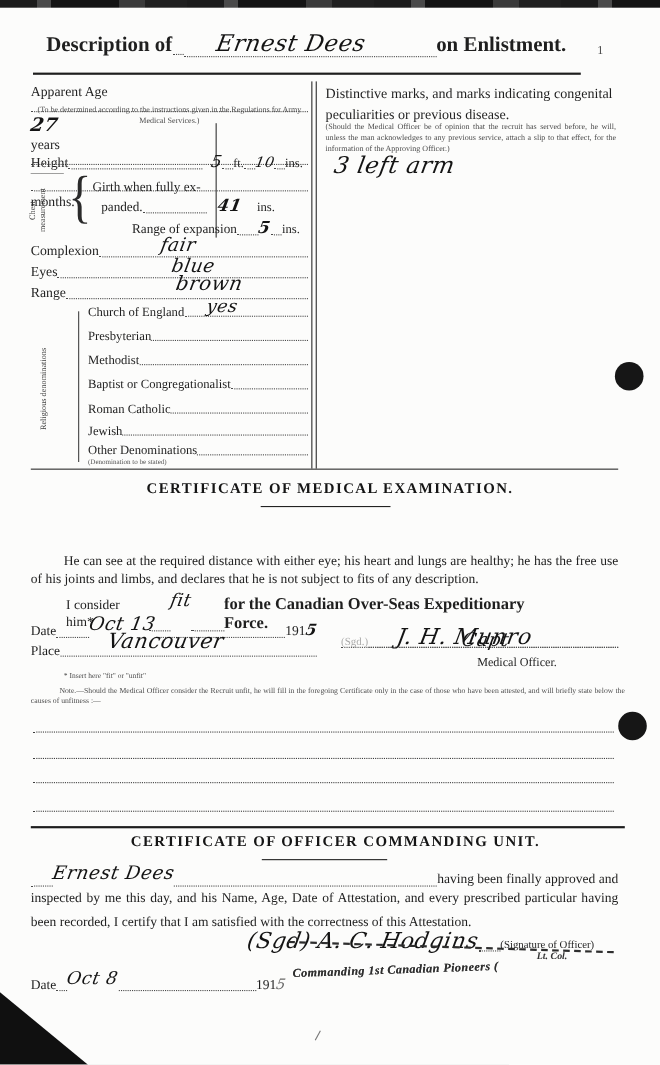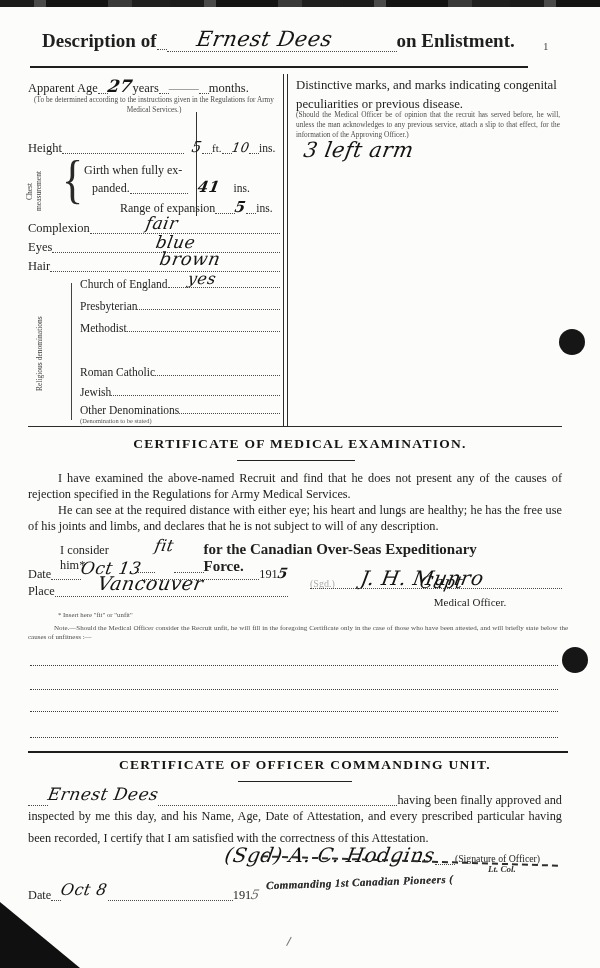--- a/index.html
+++ b/index.html
@@ -44,21 +44,21 @@
       </span>
       <span class="print bold" style="font-size:19px;">on Enlistment.</span>
     </div>
   </div>
   <div class="abs" style="left:30px;top:66px;width:498px;border-bottom:2px solid #1e1e1e;"></div>
   <div class="abs" style="left:543px;top:40px;font-size:11px;color:#4a4a4a;">1</div>
 
   <div class="abs" style="left:283px;top:74px;height:352px;width:3px;border-left:1.5px solid #2c2c2c;border-right:1.5px solid #2c2c2c;"></div>
   <div class="abs" style="left:28px;top:426px;width:534px;border-bottom:1.5px solid #2b2b2b;"></div>
 
-  <div class="abs row" style="left:28px;top:76px;width:252px;">
+  <div class="abs row" style="left:28px;top:76px;width:252px;flex-direction:column;">
     <span class="print" style="font-size:12.5px;">Apparent Age</span>
     <span class="leader lw10"></span>
     <span class="hand bold" style="font-size:17px;">27</span>
     <span class="print" style="font-size:12.5px;">years</span>
     <span class="leader lw10"></span>
     <span class="print" style="font-size:10px;color:#555;">———</span>
     <span class="leader lw10"></span>
     <span class="print" style="font-size:12.5px;">months.</span>
   </div>
   <div class="abs small" style="left:28px;top:95px;width:252px;text-align:center;">(To be determined according to the instructions given in the Regulations for Army Medical Services.)</div>
@@ -100,39 +100,43 @@
     <span class="print" style="font-size:12.5px;">Complexion</span>
     <span class="leader"></span>
     <span class="hand" style="position:absolute;left:118px;top:-8px;font-size:17px;">fair</span>
   </div>
   <div class="abs row" style="left:28px;top:240px;width:252px;">
     <span class="print" style="font-size:12.5px;">Eyes</span>
     <span class="leader"></span>
     <span class="hand" style="position:absolute;left:128px;top:-8px;font-size:17px;">blue</span>
   </div>
   <div class="abs row" style="left:28px;top:259px;width:252px;">
-    <span class="print" style="font-size:12.5px;">Hair</span>
+    <span class="print" style="font-size:12.5px;">Range</span>
     <span class="leader"></span>
     <span class="hand" style="position:absolute;left:132px;top:-11px;font-size:18px;">brown</span>
   </div>
 
   <div class="abs vlabel" style="left:36px;top:295px;height:118px;">Religious denominations</div>
   <div class="abs" style="left:71px;top:283px;height:137px;border-left:1.1px solid #444;"></div>
 
   <div class="abs row" style="left:80px;top:278px;width:200px;">
     <span class="print" style="font-size:11.5px;">Church of England</span>
     <span class="leader"></span>
     <span class="hand" style="position:absolute;left:108px;top:-9px;font-size:16px;">yes</span>
   </div>
   <div class="abs row" style="left:80px;top:300px;width:200px;">
     <span class="print" style="font-size:11.5px;">Presbyterian</span>
     <span class="leader"></span>
   </div>
   <div class="abs row" style="left:80px;top:322px;width:200px;">
     <span class="print" style="font-size:11.5px;">Methodist</span>
+    <span class="leader"></span>
+  </div>
+  <div class="abs row" style="left:80px;top:344px;width:200px;">
+    <span class="print" style="font-size:11.5px;">Baptist or Congregationalist</span>
     <span class="leader"></span>
   </div>
   <div class="abs row" style="left:80px;top:366px;width:200px;">
     <span class="print" style="font-size:11.5px;">Roman Catholic</span>
     <span class="leader"></span>
   </div>
   <div class="abs row" style="left:80px;top:386px;width:200px;">
     <span class="print" style="font-size:11.5px;">Jewish</span>
     <span class="leader"></span>
   </div>
@@ -142,22 +146,21 @@
   </div>
   <div class="abs tiny" style="left:80px;top:417px;">(Denomination to be stated)</div>
 
   <div class="abs print" style="left:296px;top:76px;width:264px;font-size:12.8px;line-height:1.45;">Distinctive marks, and marks indicating congenital peculiarities or previous disease.</div>
   <div class="abs small" style="left:296px;top:110px;width:264px;text-align:justify;">(Should the Medical Officer be of opinion that the recruit has served before, he will, unless the man acknowledges to any previous service, attach a slip to that effect, for the information of the Approving Officer.)</div>
   <div class="abs hand" style="left:304px;top:138px;font-size:21px;">3 left arm</div>
 
   <div class="abs cert-title" style="left:0;top:436px;">CERTIFICATE OF MEDICAL EXAMINATION.</div>
   <div class="abs cert-underline" style="left:237px;top:460px;width:118px;"></div>
 
-  <div class="abs para" style="left:28px;top:470px;width:534px;">I have examined the above-named Recruit and find that he does not present any of the causes of rejection specified in the Regulations for Army Medical Services.</div>
-  <div class="abs para" style="left:28px;top:502px;width:534px;">He can see at the required distance with either eye; his heart and lungs are healthy; he has the free use of his joints and limbs, and declares that he is not subject to will of any description.</div>
+  <div class="abs para" style="left:28px;top:502px;width:534px;">He can see at the required distance with either eye; his heart and lungs are healthy; he has the free use of his joints and limbs, and declares that he is not subject to fits of any description.</div>
 
   <div class="abs row" style="left:60px;top:539px;width:450px;">
     <span class="print" style="font-size:12.3px;">I consider him*</span>
     <span class="leader lw20"></span>
     <span class="hand" style="font-size:16px;top:-3px;position:relative;">fit</span>
     <span class="leader lw30"></span>
     <span class="print bold" style="font-size:15px;">for the Canadian Over-Seas Expeditionary Force.</span>
   </div>
 
   <div class="abs row" style="left:28px;top:562px;width:260px;">

